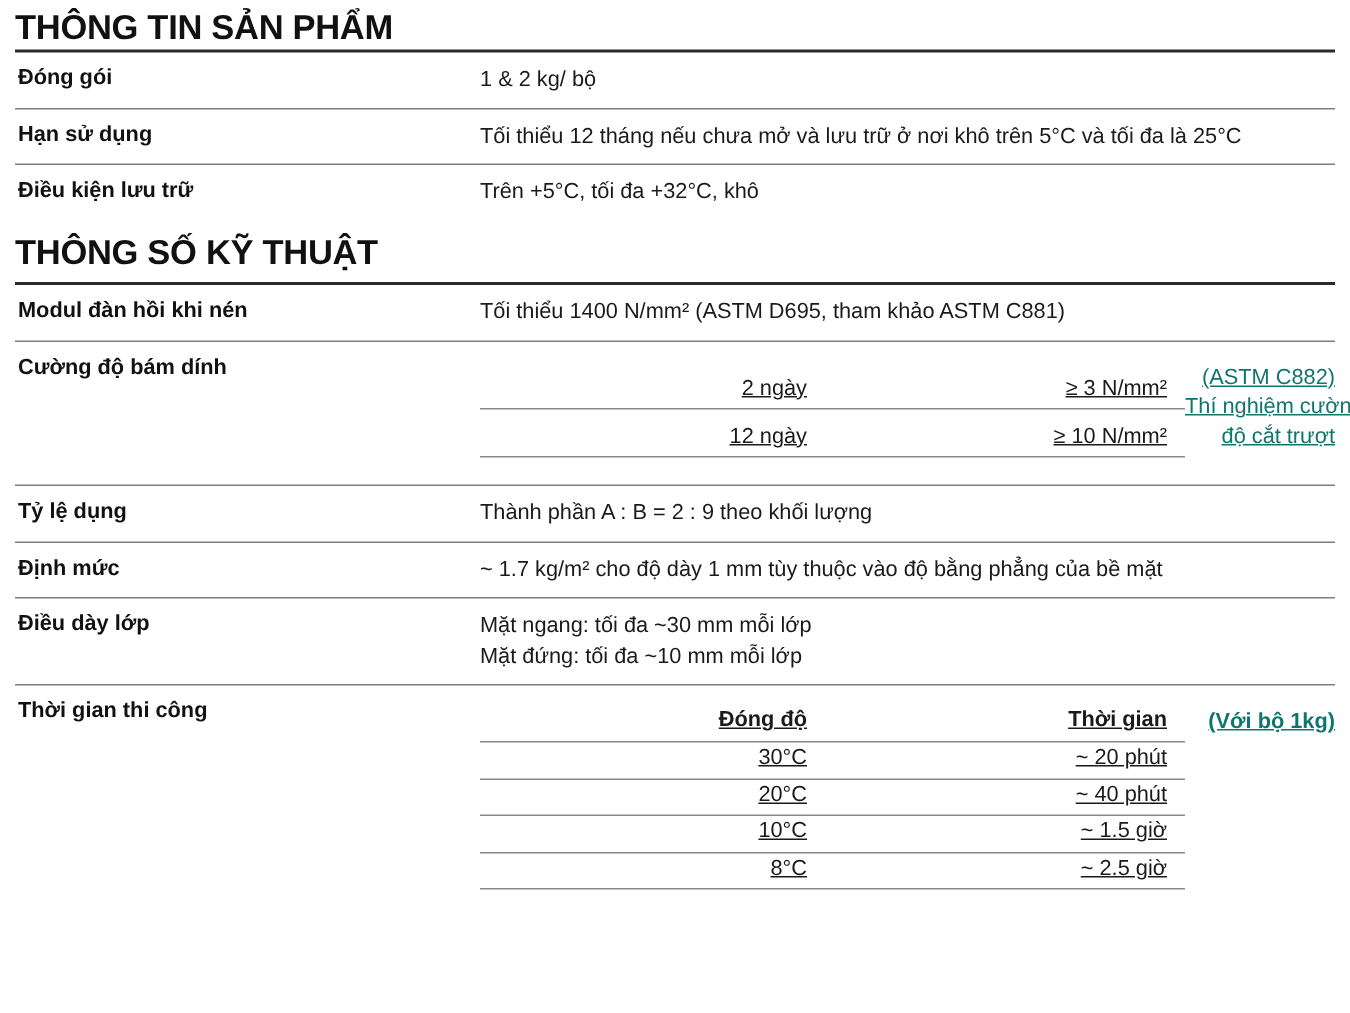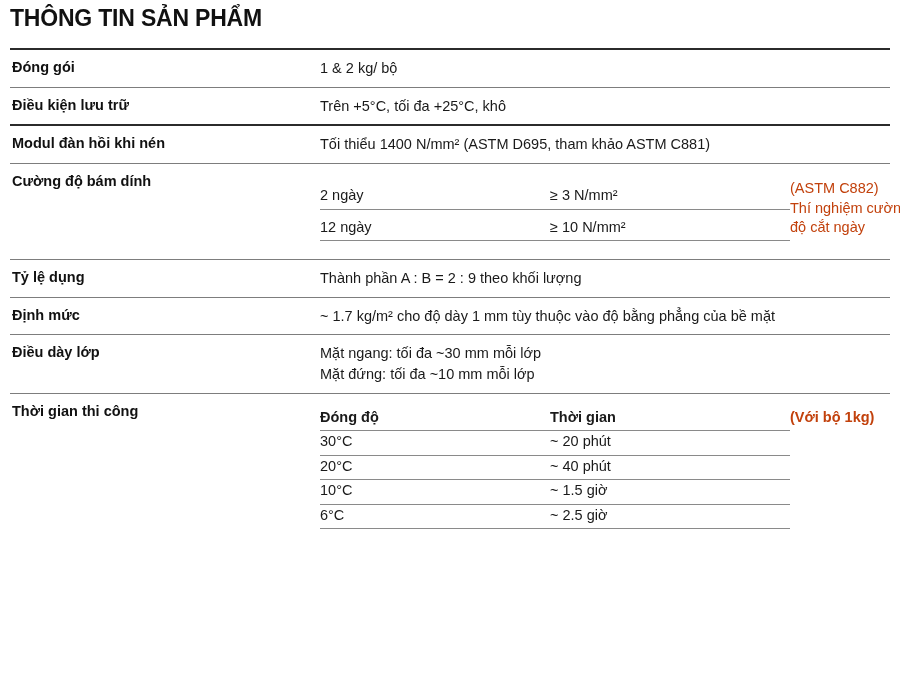--- a/index.html
+++ b/index.html
@@ -23,21 +23,21 @@
     padding: 0 10px 0 10px;
   }
 
   
   .section-title {
     font-size: 23px;
     font-weight: bold;
     letter-spacing: -0.2px;
     color: #111111;
     padding-top: 6px;
-    padding-bottom: 17px;
+    padding-bottom: 2px;
     line-height: 1.1;
     white-space: nowrap;
   }
   .section-title.second {
     padding-top: 9px;
     padding-bottom: 7px;
   }
 
   
   .spec-table {
@@ -76,38 +76,39 @@
 
   
   .mini {
     width: 100%;
     border-collapse: collapse;
     table-layout: fixed;
   }
   .mini td, .mini th {
     font-size: 14.5px;
     font-weight: normal;
-    text-align: left;
+    text-align: right;
     padding: 1px 0 3px 0;
     border-bottom: 1.2px solid #8a8a8a;
     line-height: 1.35;
     vertical-align: bottom;
+    text-decoration: underline;
   }
   .mini th {
     font-weight: bold;
   }
   .mini .c-left   { width: 218px; padding-right: 12px; }
   .mini .c-right  { width: 228px; padding-right: 12px; }
   .mini .c-note   { border-bottom: none; }
 
   .note-cell {
     font-size: 13.2px;
     line-height: 1.32;
     text-align: right;
-    color: #c2410c;
+    color: #0f766e;
     padding-left: 6px;
     padding-bottom: 0;
     white-space: nowrap;
   }
   .note-cell .line { display: block; }
 
   .time-right {
     text-align: right;
   }
 
@@ -127,26 +128,31 @@
 
   <div class="section-title">THÔNG TIN SẢN PHẨM</div>
 
   <table class="spec-table">
     <tbody>
         <tr class="rule-top">
       <td class="label-cell">Đóng gói</td>
       <td class="value-cell">1 &amp; 2 kg/ bộ</td>
     </tr>
     <tr class="rule-thin">
+      <td class="label-cell">Hạn sử dụng</td>
+      <td class="value-cell">Tối thiểu 12 tháng nếu chưa mở và lưu trữ ở nơi khô trên 5°C và tối đa là 25°C</td>
+    </tr>
+    <tr class="rule-thin">
       <td class="label-cell">Điều kiện lưu trữ</td>
-      <td class="value-cell">Trên +5°C, tối đa +25°C, khô</td>
+      <td class="value-cell">Trên +5°C, tối đa +32°C, khô</td>
     </tr>
   </tbody>
     </table>
 
+  <div class="section-title second">THÔNG SỐ KỸ THUẬT</div>
 
   <table class="spec-table">
 
     <tbody>
         <tr class="rule-top">
       <td class="label-cell">Modul đàn hồi khi nén</td>
       <td class="value-cell">Tối thiểu 1400 N/mm² (ASTM D695, tham khảo ASTM C881)</td>
     </tr>
 
     <tr class="rule-thin">
@@ -154,21 +160,21 @@
       <td class="value-cell">
         <div class="adhesion-wrap">
           <table class="mini">
             <tbody>
                   <tr>
               <td class="c-left">2 ngày</td>
               <td class="c-right">≥ 3 N/mm²</td>
               <td class="c-note note-cell" rowspan="2">
                 <span class="line">(ASTM C882)</span>
                 <span class="line">Thí nghiệm cường</span>
-                <span class="line">độ cắt ngày</span>
+                <span class="line">độ cắt trượt</span>
               </td>
             </tr>
             <tr>
               <td class="c-left">12 ngày</td>
               <td class="c-right">≥ 10 N/mm²</td>
             </tr>
           </tbody>
               </table>
         </div>
       </td>
@@ -212,21 +218,21 @@
               <td class="c-left">20°C</td>
               <td class="c-right time-right">~ 40 phút</td>
               <td class="c-note"></td>
             </tr>
             <tr>
               <td class="c-left">10°C</td>
               <td class="c-right time-right">~ 1.5 giờ</td>
               <td class="c-note"></td>
             </tr>
             <tr>
-              <td class="c-left">6°C</td>
+              <td class="c-left">8°C</td>
               <td class="c-right time-right">~ 2.5 giờ</td>
               <td class="c-note"></td>
             </tr>
           </tbody>
               </table>
         </div>
       </td>
     </tr>
   </tbody>
     </table>

